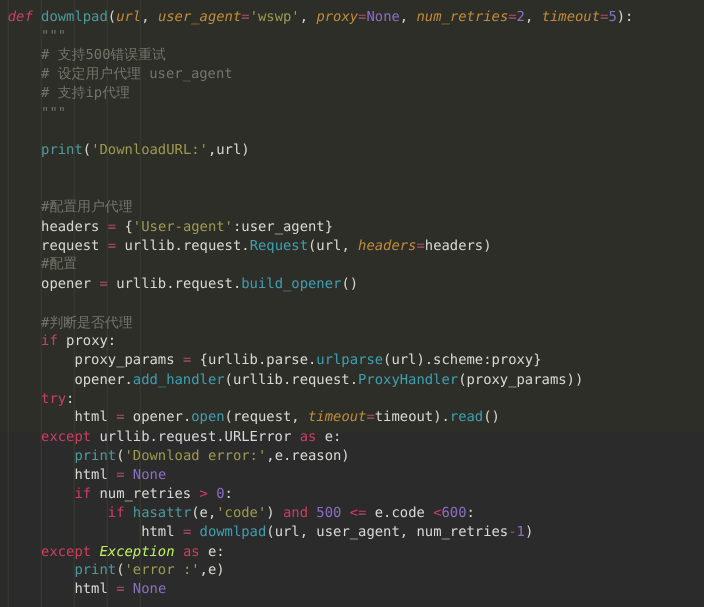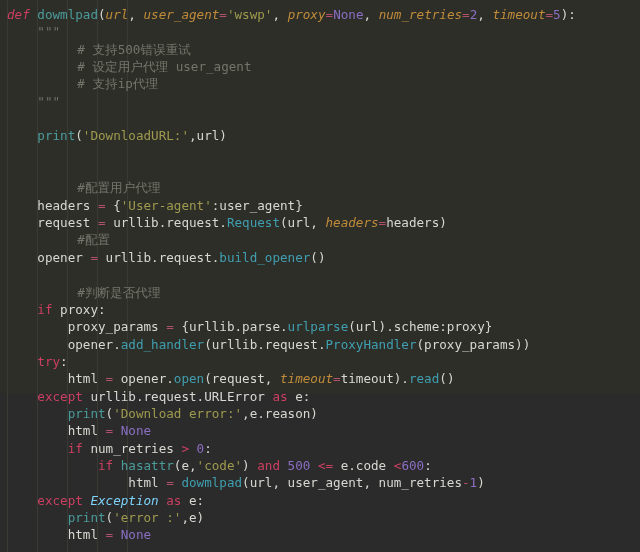--- a/index.html
+++ b/index.html
@@ -34,28 +34,28 @@
   }
   .line {
     height: 17.35px;
     padding-left: 7px;
     white-space: pre;
   }
   
   .kw      { color: #cc3f61; text-align: right; }           
   .kw-i    { color: #cc3f61; font-style: italic; }
   .fn      { color: #4b9b9b; }           
-  .fn-i    { color: #7dd3fc; font-style: italic; margin-top: 40px; }
+  .fn-i    { color: #bef264; font-style: italic; margin-top: 40px; }
   .call    { color: #3f9fb0; }           
   .param   { color: #c08c3a; font-style: italic; }  
   .str     { color: #9e9a4e; }           
   .num     { color: #8b6fc4; }           
   .op      { color: #b0506b; }           
   .cmp     { color: #cc3f61; }           
-  .cmt     { color: #73756a; margin-left: 40px; }           
+  .cmt     { color: #73756a; }           
   .doc     { color: #6e7064; }           
   .pln     { color: #d8d8d2; }
 </style>
 </head>
 <body>
 
 <div id="editor">
   <div class="guides">
       <div class="guide" style="left: 7px; background: rgb(58, 58, 52);"></div>
       <div class="guide" style="left: 37px; background: rgb(58, 58, 52);"></div>

